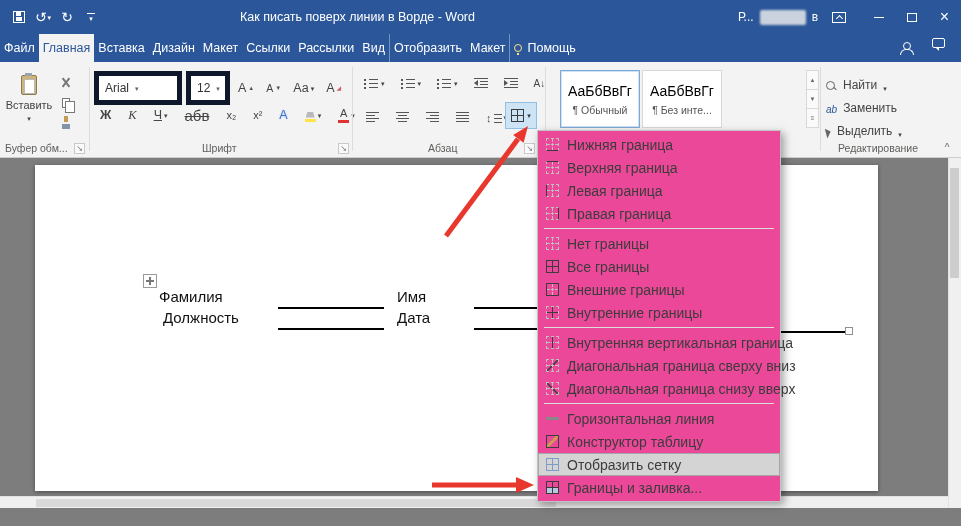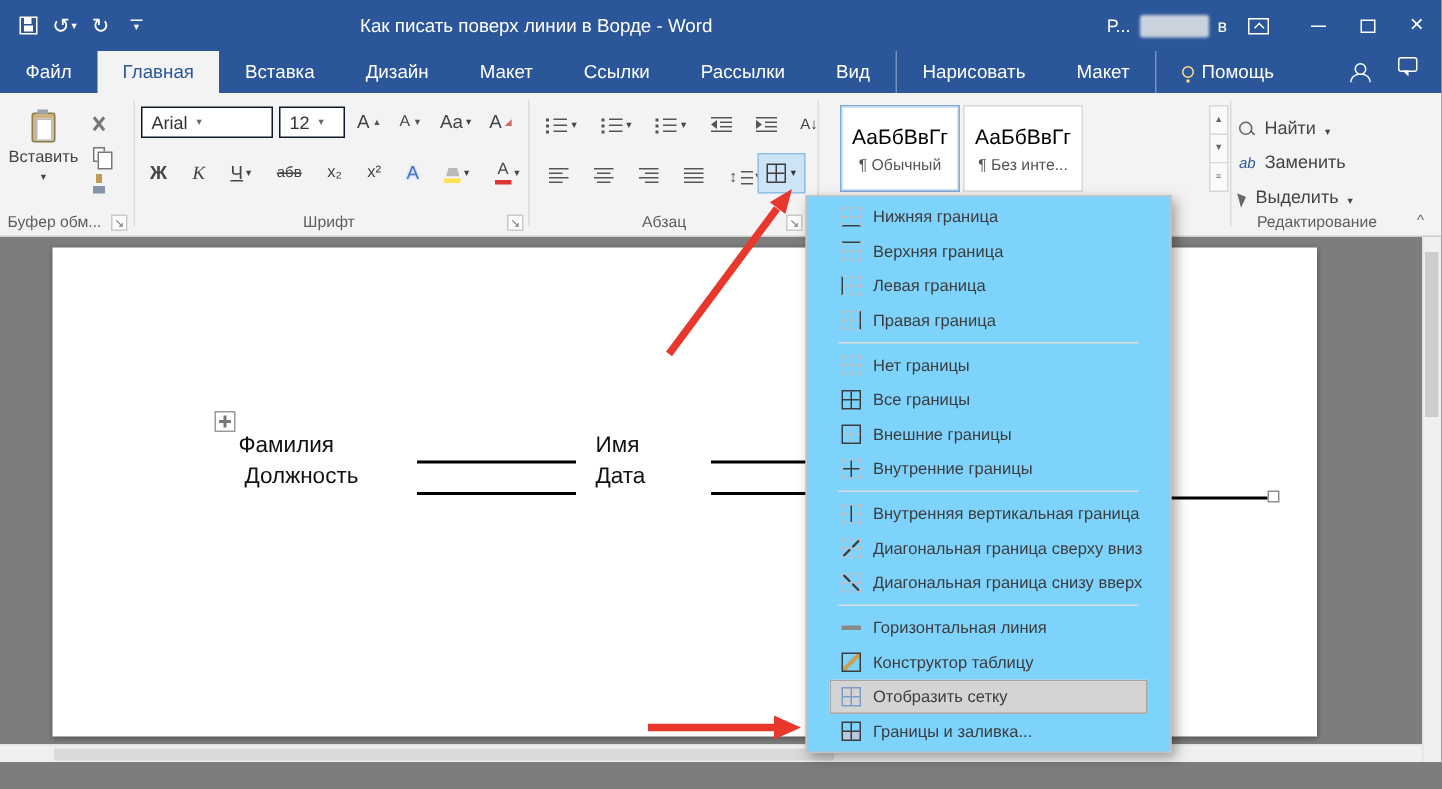--- a/index.html
+++ b/index.html
@@ -23,21 +23,21 @@
   .userblur{width:46px;height:15px;background:#c9d2dd;border-radius:2px;margin:0 4px;filter:blur(1.2px)}
   .ropts{width:14px;height:11px;border:1px solid #fff;position:relative;margin:0 16px 0 12px}
   .ropts::after{content:"";position:absolute;left:4px;top:3px;width:4px;height:4px;border-left:1px solid #fff;border-top:1px solid #fff;transform:rotate(45deg)}
   .winbtn{width:33px;height:34px;display:flex;align-items:center;justify-content:center}
   .minbar{width:10px;height:1px;background:#fff}
   .maxbox{width:10px;height:9px;border:1px solid #fff}
   .closex{font-size:16px;color:#fff;line-height:1}
 
   
   .tabsbar{position:absolute;top:34px;left:0;right:0;height:28px;background:#2b579a;display:flex;align-items:stretch;color:#fff;font-size:12.5px}
-  .tab{display:flex;align-items:center;padding:0 17px;white-space:nowrap}
+  .tab{display:flex;align-items:center;padding:0 4px;white-space:nowrap}
   .tab.active{background:#f3f3f3;color:#2b579a}
   .ctx{border-left:1px solid rgba(255,255,255,.35)}
   .ctx-end{border-right:1px solid rgba(255,255,255,.35)}
   .tab-help{gap:5px}
   .bulb{width:8px;height:8px;border:1px solid #ffe08a;border-radius:50%;position:relative}
   .bulb::after{content:"";position:absolute;left:2px;top:8px;width:2px;height:2px;background:#ffe08a}
   .tbspacer{flex:1}
   .person{width:12px;height:13px;position:relative;margin:8px 20px 0 0}
   .person::before{content:"";position:absolute;left:3px;top:0;width:6px;height:6px;border:1px solid #fff;border-radius:50%}
   .person::after{content:"";position:absolute;left:0;top:7px;width:12px;height:5px;border:1px solid #fff;border-bottom:none;border-radius:6px 6px 0 0}
@@ -60,28 +60,28 @@
   .scis::before,.scis::after{content:"";position:absolute;left:5px;top:0;width:2px;height:11px;background:#777}
   .scis::before{transform:rotate(38deg)}
   .scis::after{transform:rotate(-38deg)}
   .cpy{width:8px;height:10px;border:1px solid #777;background:#fff;position:relative}
   .cpy::after{content:"";position:absolute;left:2px;top:2px;width:8px;height:10px;border:1px solid #777;background:#fff}
   .fp{width:10px;height:13px;position:relative}
   .fp::before{content:"";position:absolute;left:3px;top:0;width:4px;height:6px;background:#c59a57}
   .fp::after{content:"";position:absolute;left:1px;bottom:0;width:8px;height:5px;background:#8494a8}
 
   .frow{position:absolute;display:flex;align-items:center}
-  .combo{height:21px;background:#fff;border:1px solid #0f172a;display:flex;align-items:center;font-size:12px;color:#333;padding:0 4px 0 6px}
+  .combo{height:34px;background:#fff;border:5px solid #0f172a;display:flex;align-items:center;font-size:12px;color:#333;padding:0 4px 0 6px}
   .combo .car{margin-left:6px;color:#666}
   .sbtn{height:21px;display:flex;align-items:center;justify-content:center;gap:2px;padding:0 4px;color:#444}
   .tbt{font-size:12.5px;color:#444;line-height:1}
   .b-bold{font-weight:bold}
   .b-italic{font-style:italic;font-family:"Liberation Serif","DejaVu Serif",serif}
   .b-under{text-decoration:underline}
-  .b-strike{text-decoration:line-through;font-size:10px}
+  .b-strike{text-decoration:line-through;font-size:15px}
   .tiny{font-size:6px;line-height:1;color:#555}
   .hl-pen{width:11px;height:12px;display:flex;flex-direction:column;justify-content:flex-end}
   .hl-pen i{display:block;width:9px;height:6px;background:#b9b9b9;clip-path:polygon(20% 0,80% 0,100% 100%,0 100%);margin:0 auto}
   .hl-pen b{display:block;width:11px;height:3px;background:#ffe34d;margin-top:1px}
   .fc{display:flex;flex-direction:column;align-items:center}
   .fc b{display:block;width:11px;height:3px;background:#e03333;margin-top:1px}
   .fx{color:#4472c4;text-shadow:0 0 2px #9cc3ff}
 
   .al{width:13px;height:11px;background-repeat:no-repeat;flex:none}
   .al-l{background-image:linear-gradient(#555,#555),linear-gradient(#555,#555),linear-gradient(#555,#555),linear-gradient(#555,#555);
@@ -145,22 +145,22 @@
   .mb.diag-up{background-image:linear-gradient(to top right,transparent 43%,#3c3c3c 47%,#3c3c3c 53%,transparent 57%)}
   .mb.hline{border:none;background-image:linear-gradient(#888,#888);background-size:13px 3px;background-position:0 5px}
   .mb.hline::before,.mb.hline::after{display:none}
   .mb.pencil{background-image:linear-gradient(to bottom right,transparent 38%,#caa14a 44%,#caa14a 56%,transparent 62%)}
   .mb.blue{border-color:#7c9cc9}
   .mb.blue::before{border-top-color:#7c9cc9}
   .mb.blue::after{border-left-color:#7c9cc9}
   .mb.fillhalf{background-image:linear-gradient(transparent 55%,#b7c9e0 55%)}
 
   
-  .menu{position:absolute;left:537px;top:130px;width:244px;background:#7dd3fc;border:1px solid #c3c3c3;
-        box-shadow:3px 3px 8px rgba(0,0,0,.35);z-index:50;padding:2px 15px;font-size:11px;color:#3c3c3c}
+  .menu{position:absolute;left:537px;top:130px;width:244px;background:#ec4899;border:1px solid #c3c3c3;
+        box-shadow:3px 3px 8px rgba(0,0,0,.35);z-index:50;padding:2px 0;font-size:14px;color:#3c3c3c}
   .mi{height:23px;display:flex;align-items:center;gap:8px;padding:0 10px 0 8px}
   .mi .milbl{white-space:nowrap}
   .mi.hl{background:#d4d4d4;box-shadow:inset 0 0 0 1px #a6a6a6}
   .msep{height:1px;background:#dcdcdc;margin:3px 6px}
 
   
   .docarea{position:absolute;top:158px;left:0;right:0;bottom:18px;background:#7d7d7d;overflow:hidden}
   .page{position:absolute;left:35px;top:7px;width:843px;height:326px;background:#fff;box-shadow:0 1px 4px rgba(0,0,0,.4)}
   .tmh{position:absolute;left:143px;top:116px;width:14px;height:14px;background:#fff;border:1px solid #9a9a9a;background-repeat:no-repeat;
        background-image:linear-gradient(#777,#777),linear-gradient(#777,#777);background-size:8px 2px,2px 8px;background-position:2px 5px,5px 2px}
@@ -227,21 +227,21 @@
 
   <div class="tabsbar">
     <div class="tab">Файл</div>
     <div class="tab active">Главная</div>
     <div class="tab">Вставка</div>
     <div class="tab">Дизайн</div>
     <div class="tab">Макет</div>
     <div class="tab">Ссылки</div>
     <div class="tab">Рассылки</div>
     <div class="tab">Вид</div>
-    <div class="tab ctx">Нарисовать</div>
+    <div class="tab ctx">Отобразить</div>
     <div class="tab ctx-end">Макет</div>
     <div class="tab tab-help">
       <span class="bulb"></span>
       <span>Помощь</span>
     </div>
     <div class="tbspacer"></div>
     <span class="person"></span>
     <span class="comment"></span>
   </div>
 

